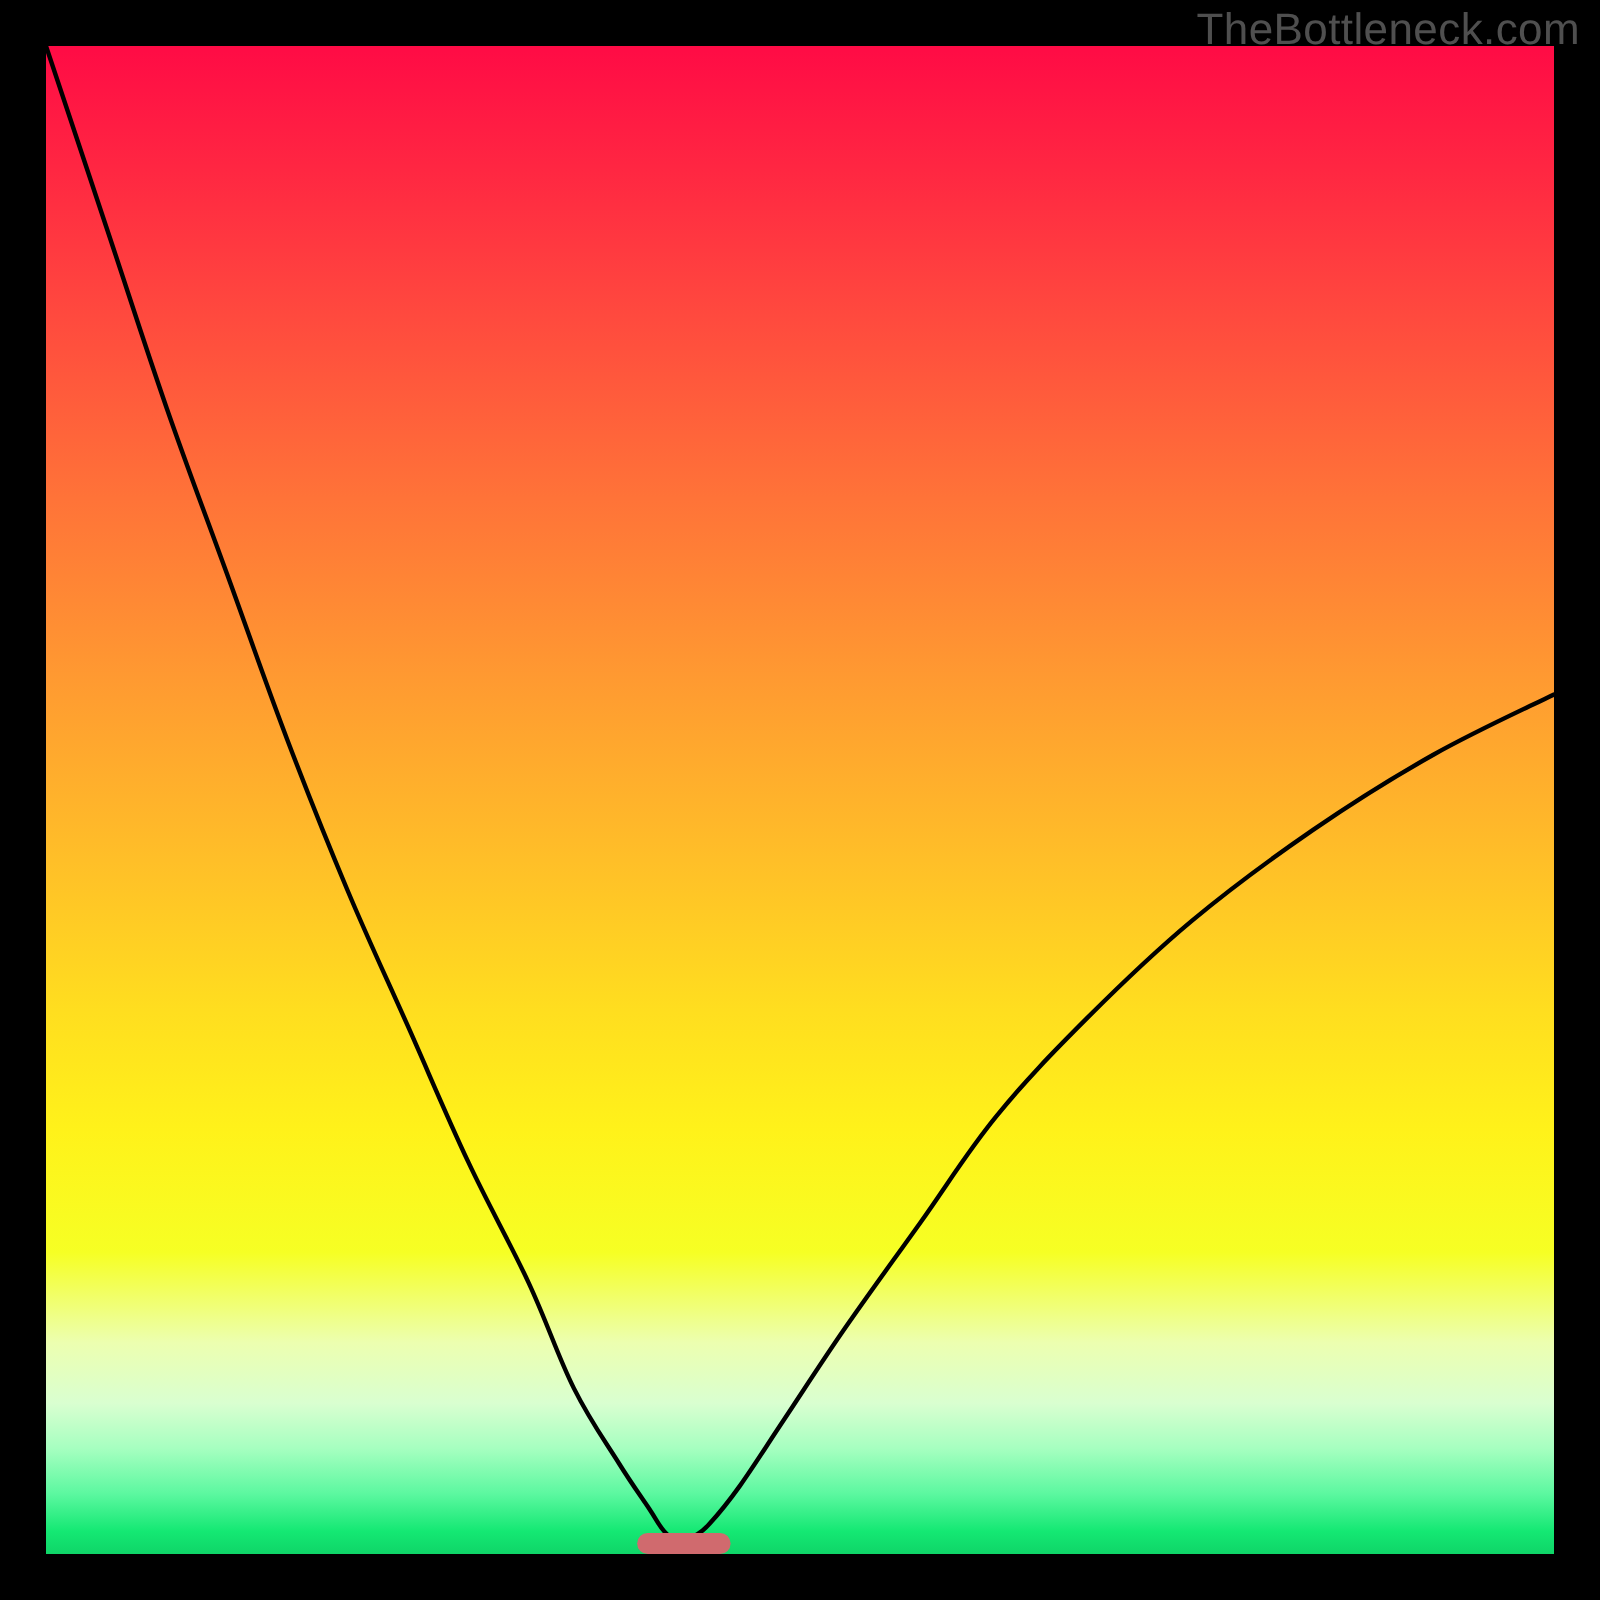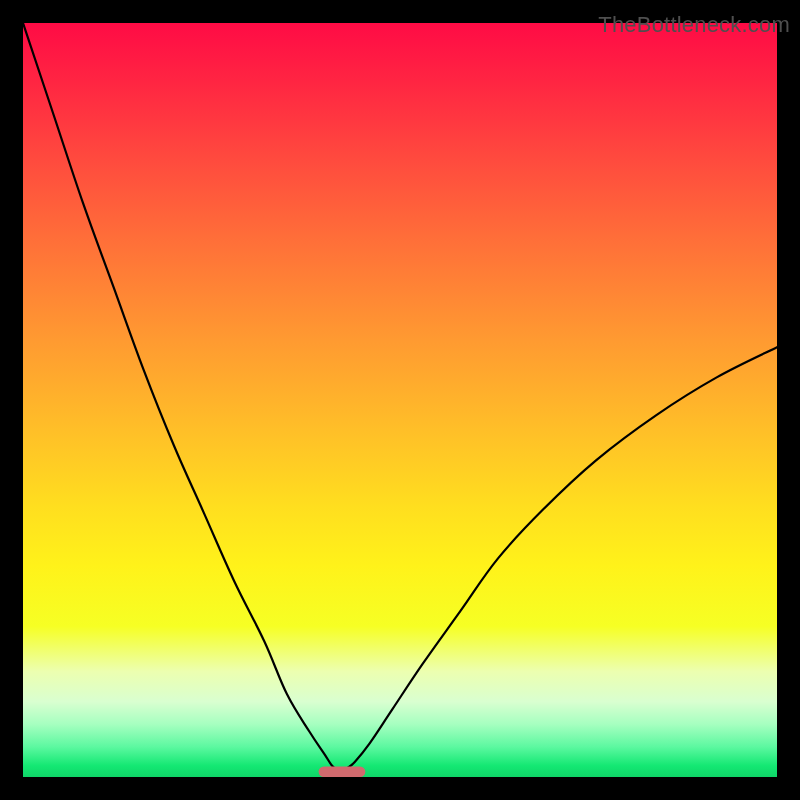--- a/index.html
+++ b/index.html
@@ -14,21 +14,21 @@
   .frame {
     position: absolute;
     left: 23px;
     top: 23px;
     width: 754px;
     height: 754px;
     background: #000;
   }
   .watermark {
     position: absolute;
-    top: 12px;
+    top: 2px;
     right: 10px;
     color: #4f4f4f;
     font-size: 22px;
     font-weight: 500;
     letter-spacing: 0.2px;
     z-index: 20;
   }
   svg {
     display: block;
   }

